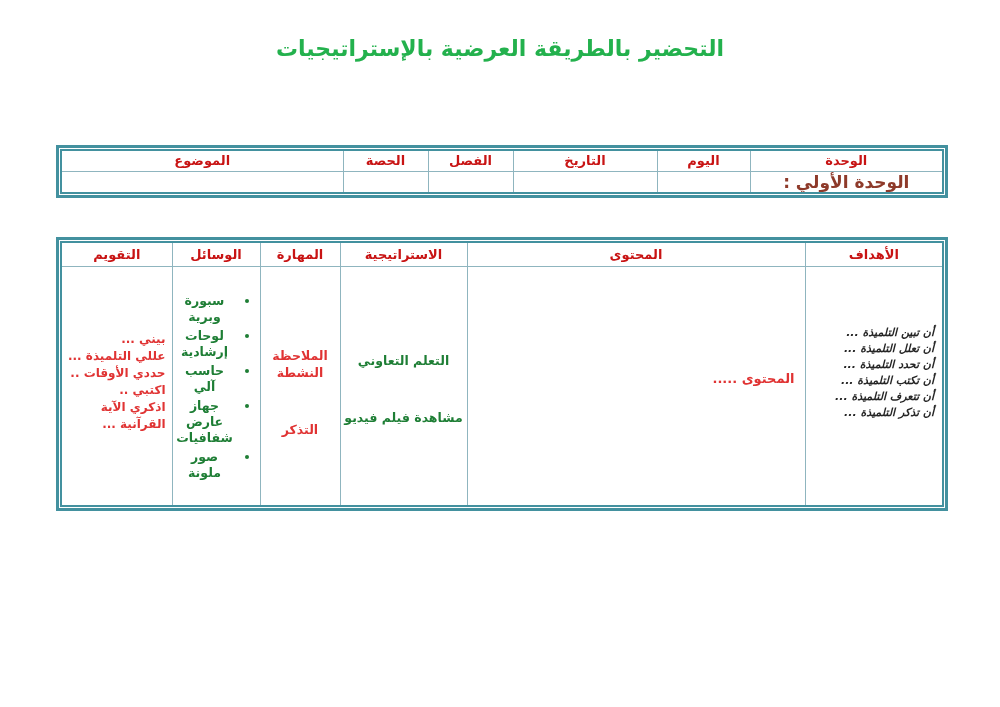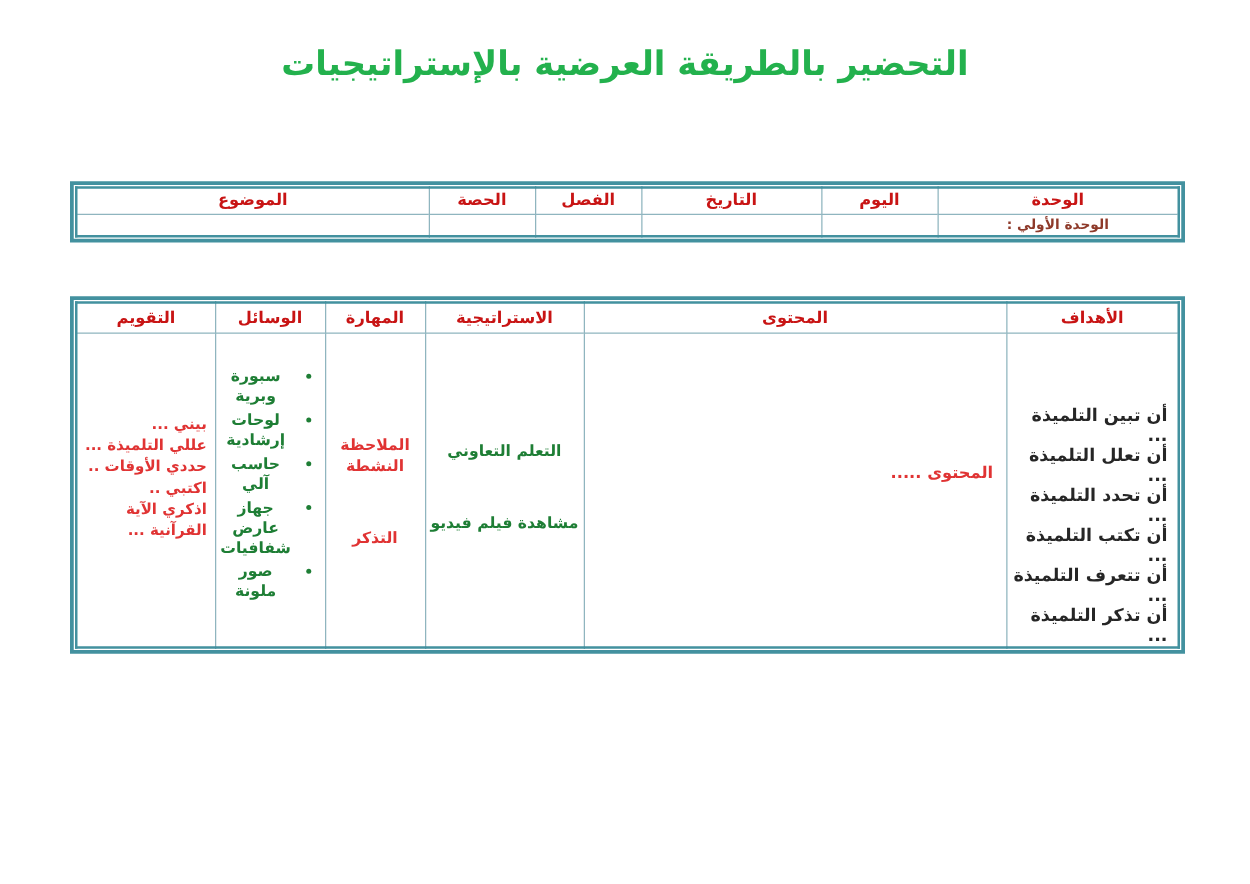--- a/index.html
+++ b/index.html
@@ -15,21 +15,21 @@
   *{box-sizing:border-box;}
   html,body{margin:0;padding:0;}
   body{
     width:1000px;height:707px;background:#ffffff;
     font-family:"DejaVu Sans", sans-serif;
     overflow:hidden;
   }
   .page{position:relative;width:1000px;height:707px;direction:rtl;}
   .title{
     position:absolute;top:36px;left:0;right:0;
-    text-align:center;font-size:27px;font-weight:bold;
+    text-align:center;font-size:22px;font-weight:bold;
     color:var(--title-green);margin:0;
   }
   .tbl-wrap{
     position:absolute;left:56px;
     border:3px solid var(--border-outer);
     padding:1px;background:#ffffff;
   }
   .wrap-info{top:145px;}
   .wrap-plan{top:237px;}
   table{
@@ -40,27 +40,27 @@
     border:1px solid var(--border-inner);
     font-weight:bold;padding:0;overflow:hidden;
   }
   th{
     color:var(--header-red);font-size:13px;text-align:center;
     vertical-align:middle;
   }
   .info th{height:21px;}
   .info td{height:18px;vertical-align:middle;}
   .info .unit-value{
-    text-align:center;color:var(--unit-dark-red);font-size:11px;
+    text-align:center;color:var(--unit-dark-red);font-size:17px;
   }
   .plan th{height:24px;margin-top:12px;}
   .plan td{height:240px;vertical-align:top;}
   td.objectives{
     padding:58px 8px 0 4px;text-align:right;
-    color:var(--objectives-black);font-size:14px;line-height:16px;
+    color:var(--objectives-black);font-size:11px;line-height:16px;font-style:italic;
   }
   td.content{
     padding:104px 10px 15px 0;text-align:right;
     color:var(--body-red);font-size:13px;
   }
   td.strategy{text-align:center;color:var(--means-green);font-size:12.5px;}
   td.strategy .s1{margin-top:86px;}
   td.strategy .s2{margin-top:42px;}
   td.skill{text-align:center;color:var(--body-red);font-size:12.5px;line-height:17px;}
   td.skill .k1{margin-top:80px;padding:0 5px;}

